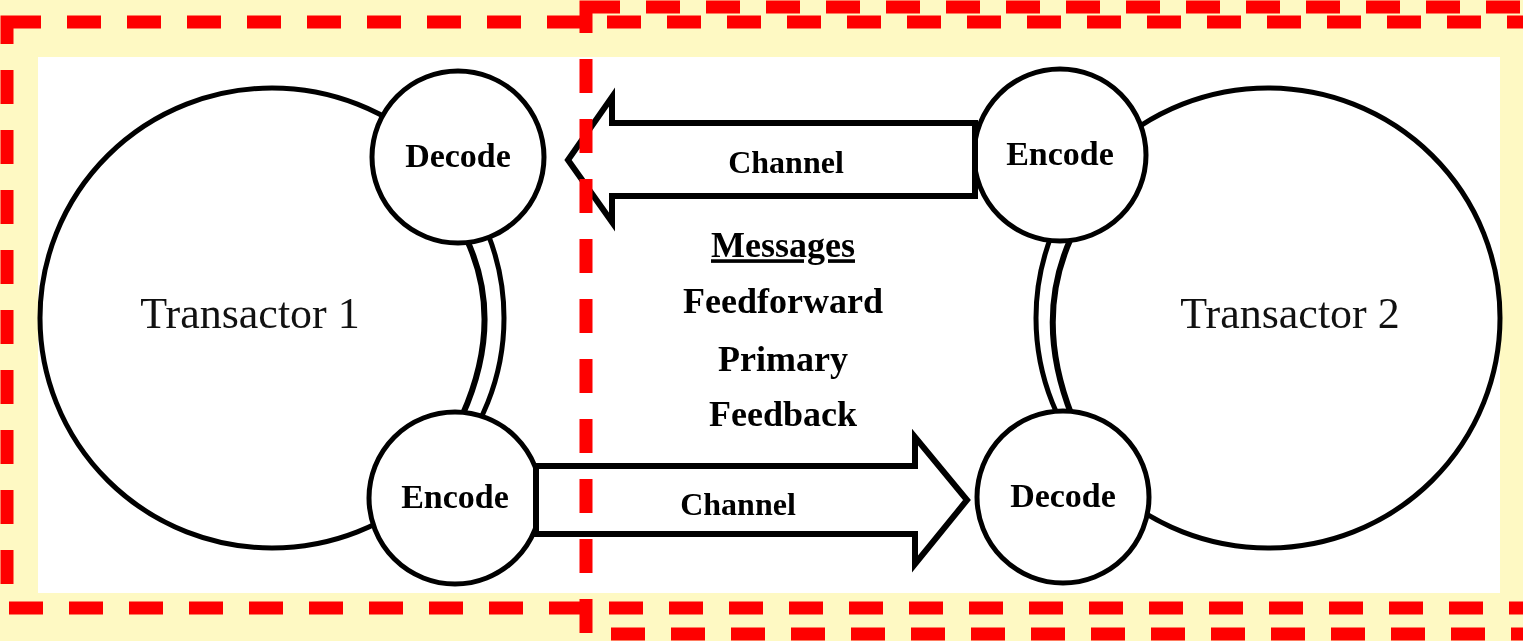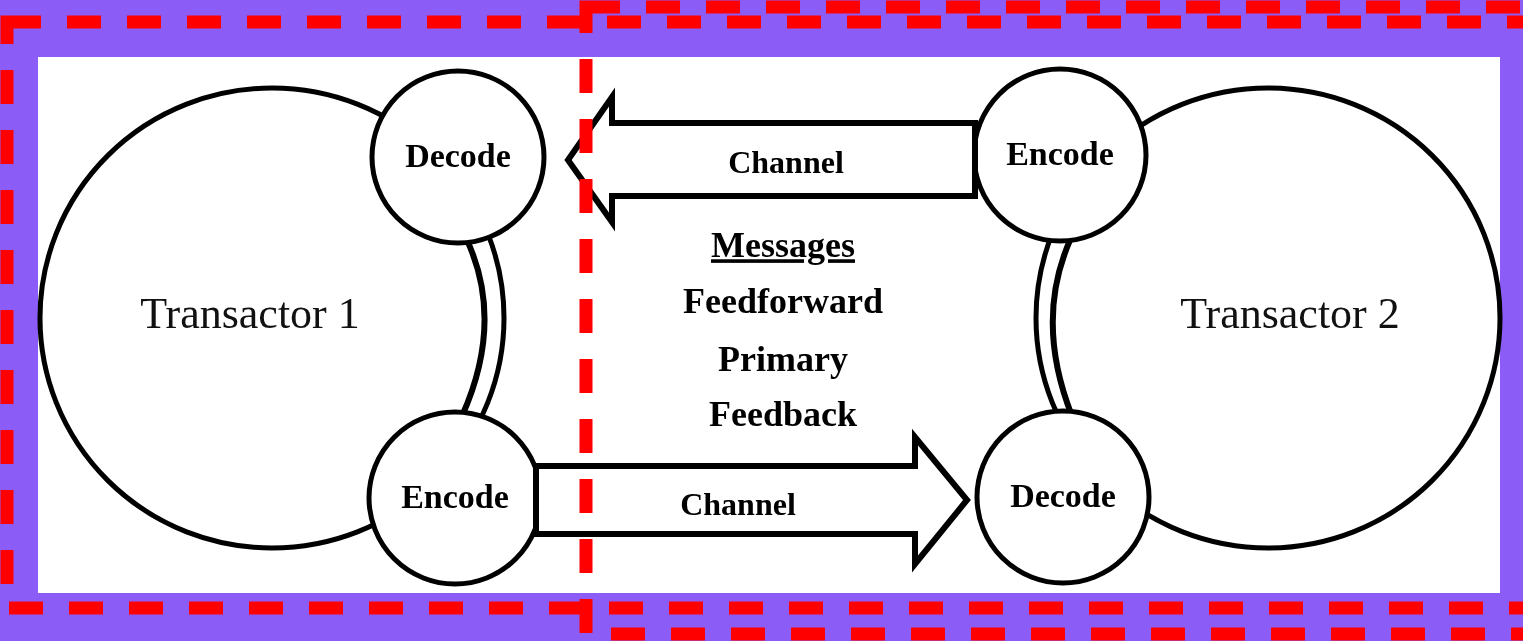--- a/index.html
+++ b/index.html
@@ -4,21 +4,21 @@
 <style>
   html, body {
     margin: 0;
     padding: 0;
     background: #ffffff;
   }
   #stage {
     position: relative;
     width: 1523px;
     height: 641px;
-    background: #8b5cf6;
+    background: #fef9c3;
     overflow: hidden;
     font-family: "Liberation Serif", "DejaVu Serif", serif;
   }
   #diagram-svg {
     position: absolute;
     left: 0;
     top: 0;
     width: 1539px;
     height: 641px;
     display: block;

